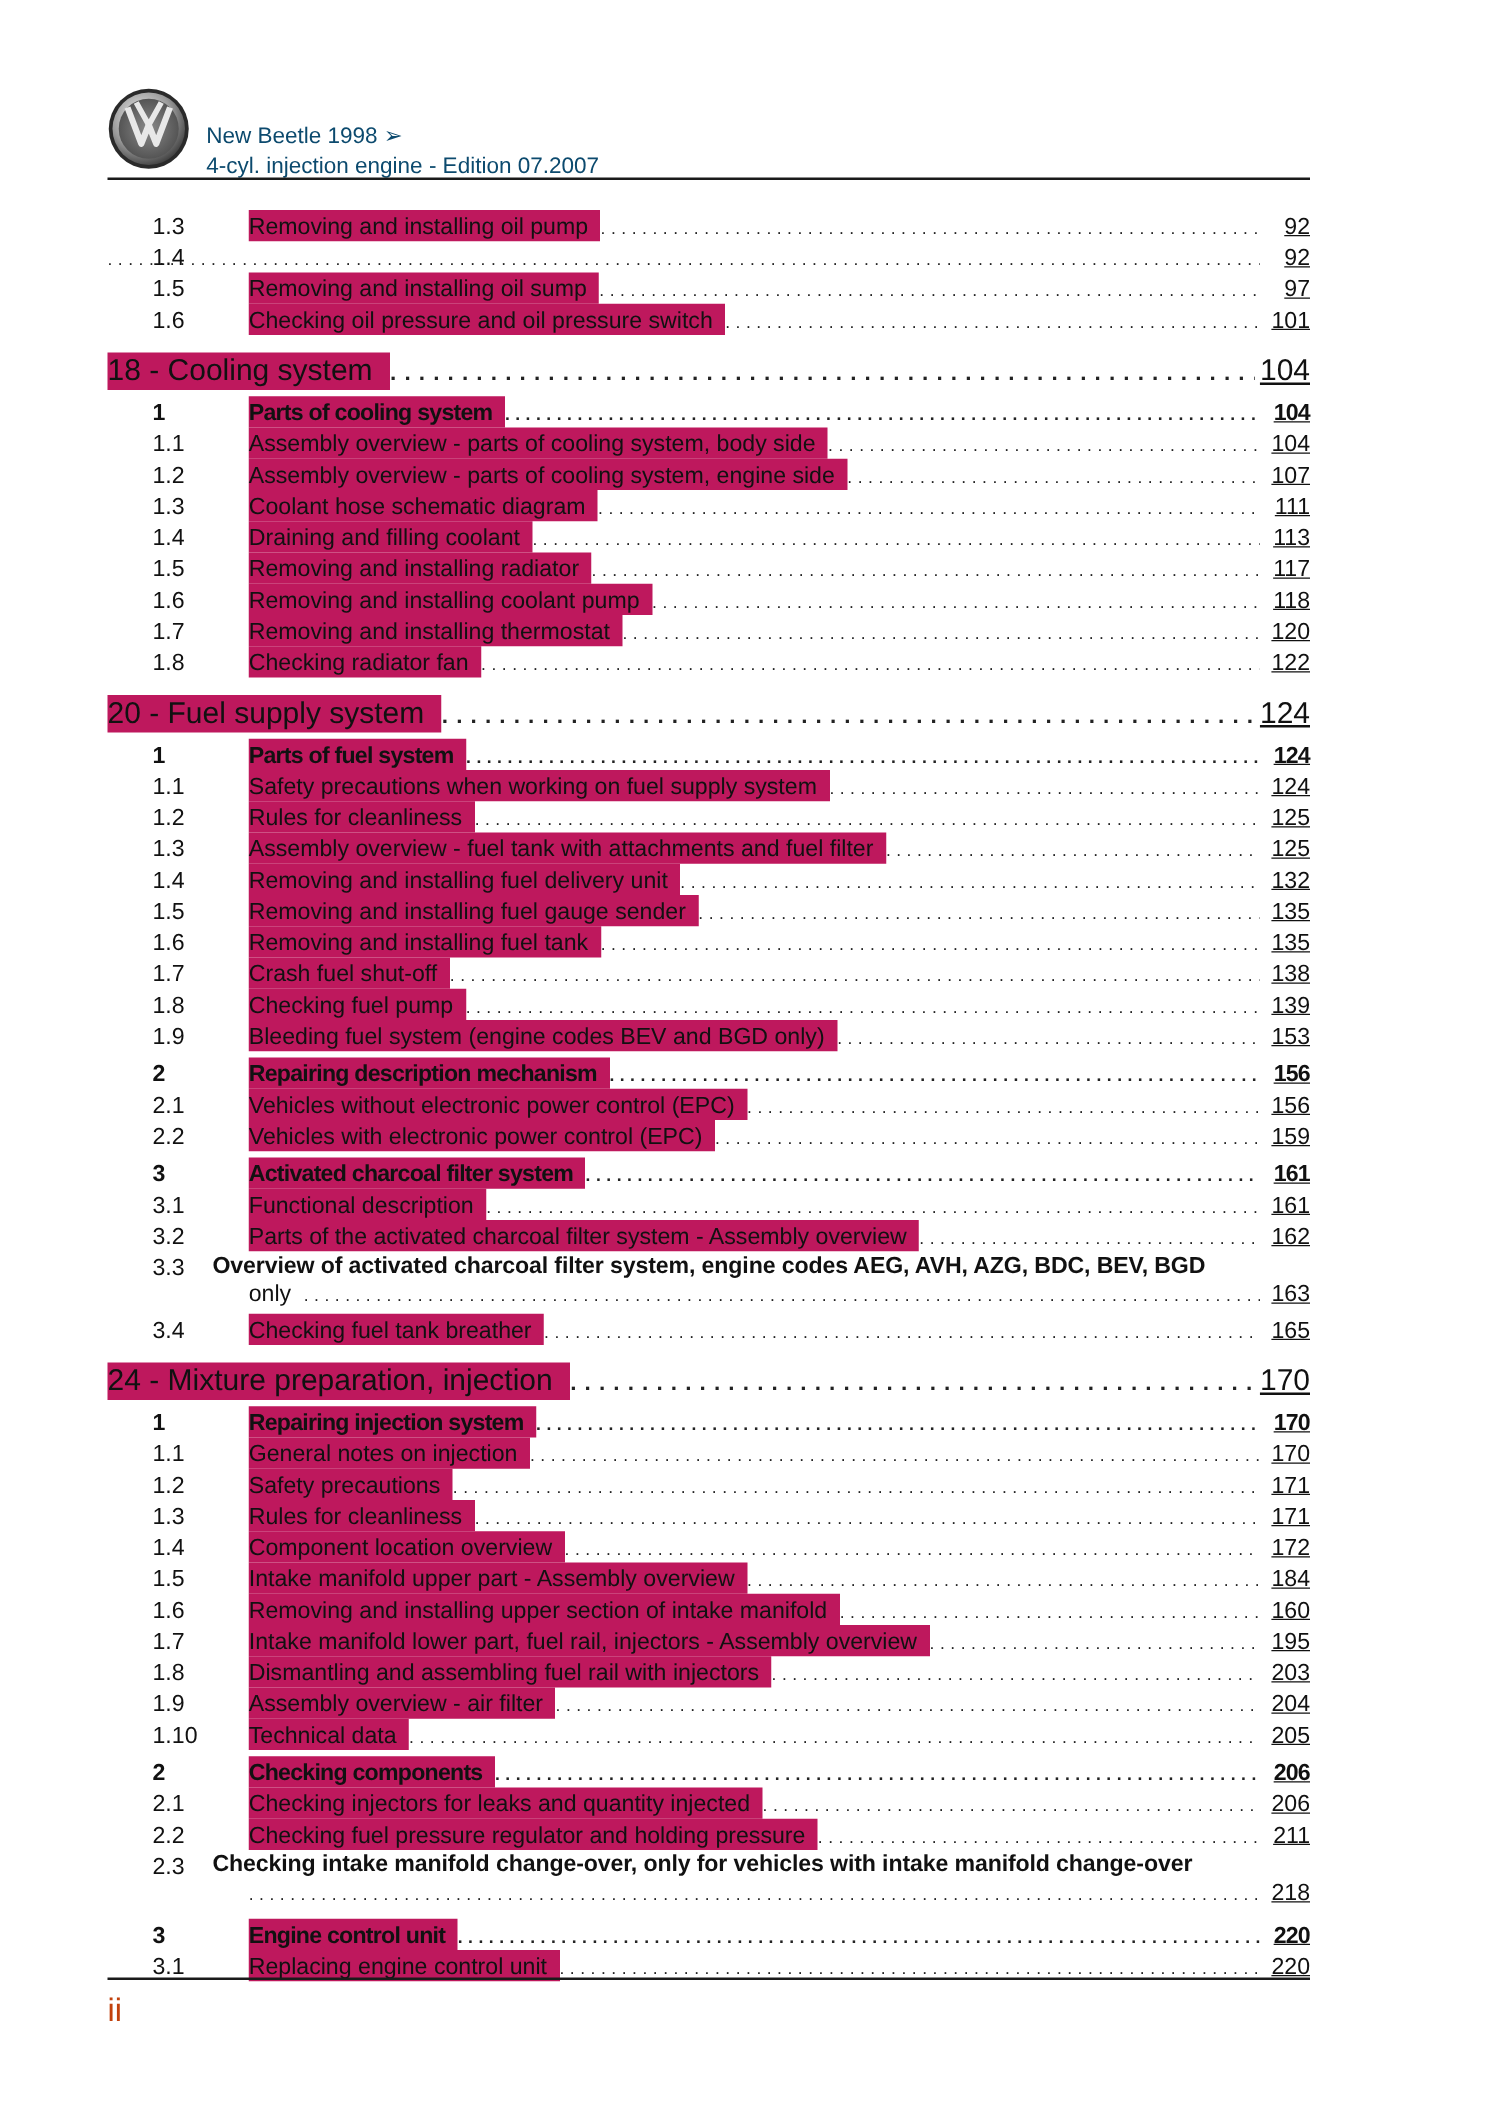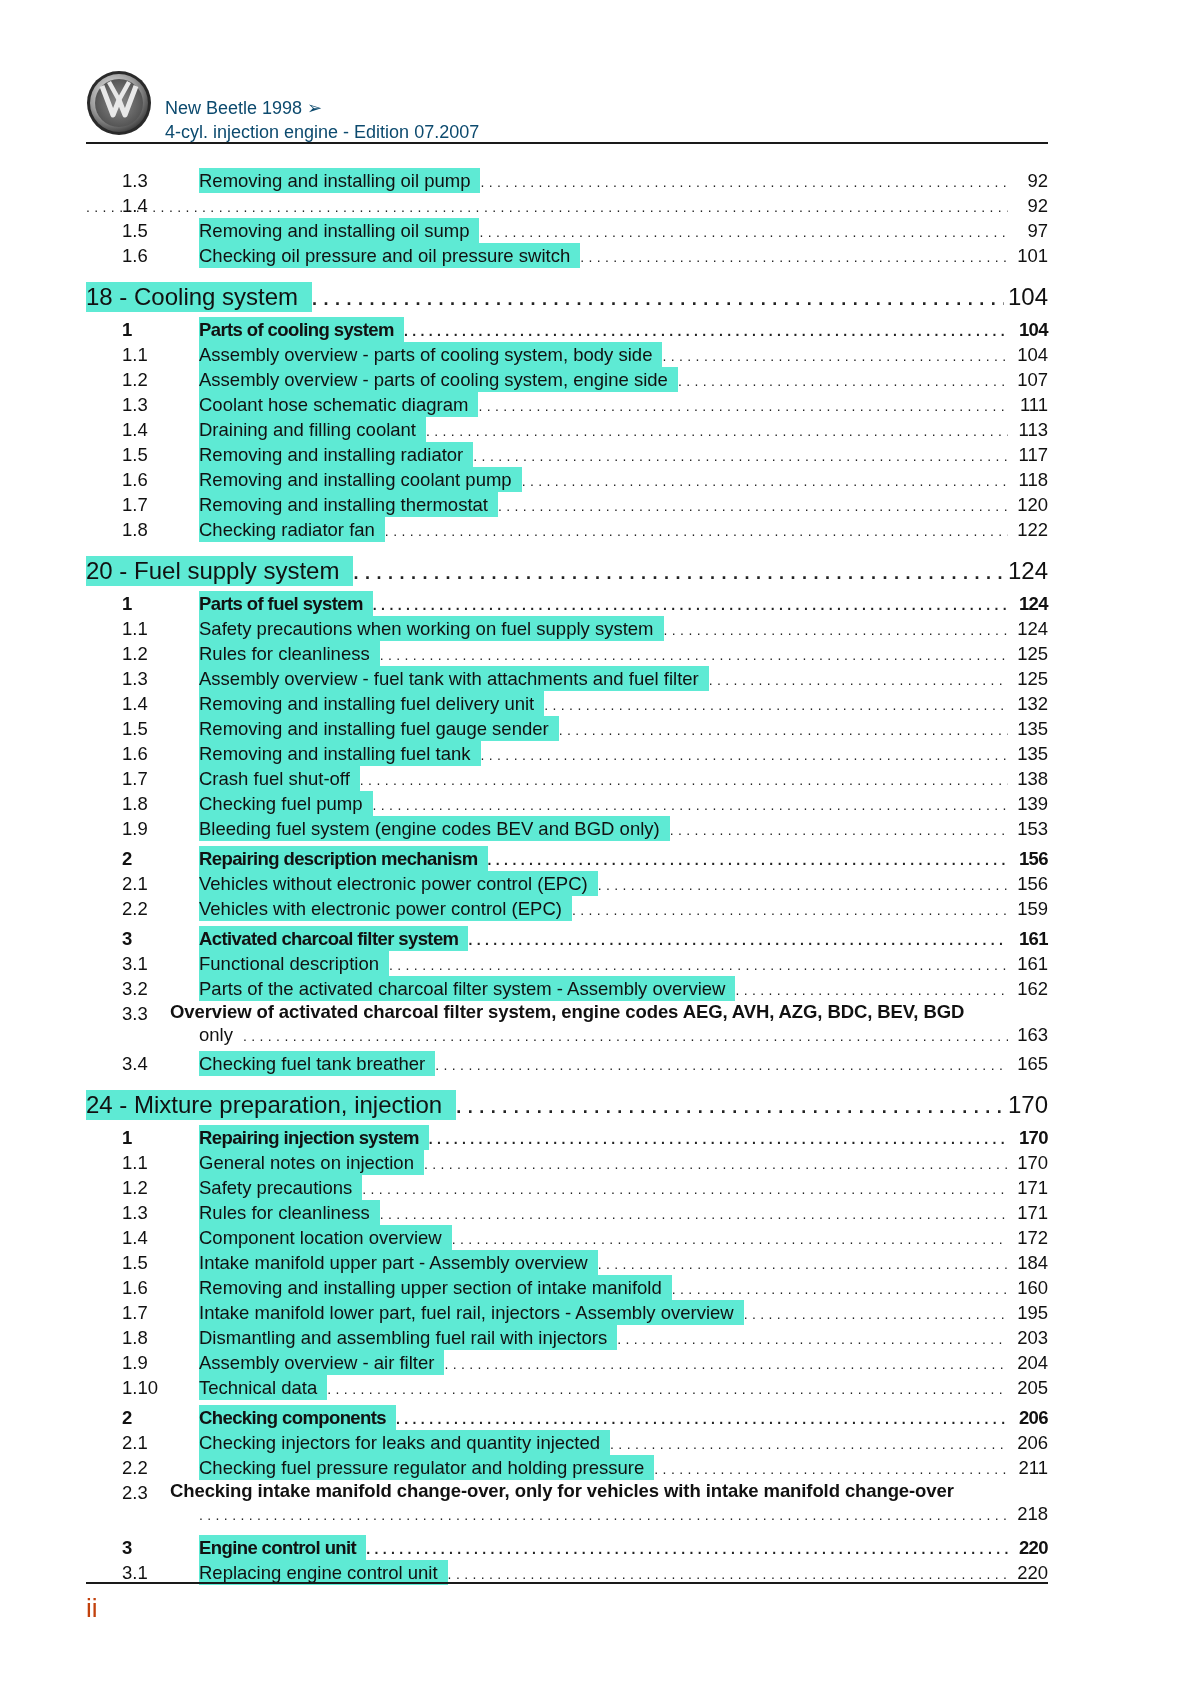--- a/index.html
+++ b/index.html
@@ -10,23 +10,23 @@
   .hdr-l1 { top: 97px; }
   .hdr-l2 { top: 121px; }
   .hdr-rule { position: absolute; left: 86px; top: 142px; width: 962px; height: 2px; background: #1a1a1a; }
   .ftr-rule { position: absolute; left: 86px; top: 1582px; width: 962px; height: 2px; background: #1a1a1a; }
   .ftr-num { position: absolute; left: 86px; top: 1594px; font-size: 26px; line-height: 28px; color: #c2410c; }
   .ftr-label { position: absolute; left: 117px; top: 1681px; font-size: 15px; line-height: 18px; color: #222; }
 
   #toc { position: absolute; left: 86px; top: 168px; width: 962px; }
   .row { position: relative; display: flex; align-items: baseline; font-size: 18.5px; line-height: 25px; height: 25px; }
   .row .num { position: absolute; left: 36px; top: 0; }
-  .row .ttl { margin-left: 113px; white-space: nowrap; padding-right: 10px; background: #5eead4; }
+  .row .ttl { margin-left: 113px; white-space: nowrap; padding-right: 10px; background: #be185d; }
   .row .leader { flex: 1; overflow: hidden; white-space: nowrap; letter-spacing: 4.4px; color: #222; font-size: 14px; }
-  .row .pg { width: 40px; text-align: right; flex: none; }
+  .row .pg { width: 40px; text-align: right; flex: none; text-decoration: underline; }
   .row.bold .ttl, .row.bold .num, .row.bold .pg { font-weight: bold; letter-spacing: -0.6px; }
   .row.bold { margin-top: 5px; }
   .row.bold .leader { font-weight: bold; }
   .row.chapter { font-size: 24px; line-height: 30px; height: 30px; margin-top: 14px; margin-bottom: 2px; }
   .row.chapter .ttl { margin-left: 0; padding-right: 14px; }
   .row.chapter .leader { font-size: 18px; letter-spacing: 6.5px; font-weight: bold; }
   .row.chapter .pg { font-size: 24px; width: 44px; }
   .row.wrap { height: 50px; flex-wrap: wrap; align-content: flex-start; }
   .row.wrap .ttl-full { margin-left: 84px; width: 849px; white-space: nowrap; height: 21px; line-height: 21px; letter-spacing: -0.1px; font-weight: bold; }
   .row.wrap .ttl2 { margin-left: 113px; padding-right: 10px; white-space: nowrap; }

